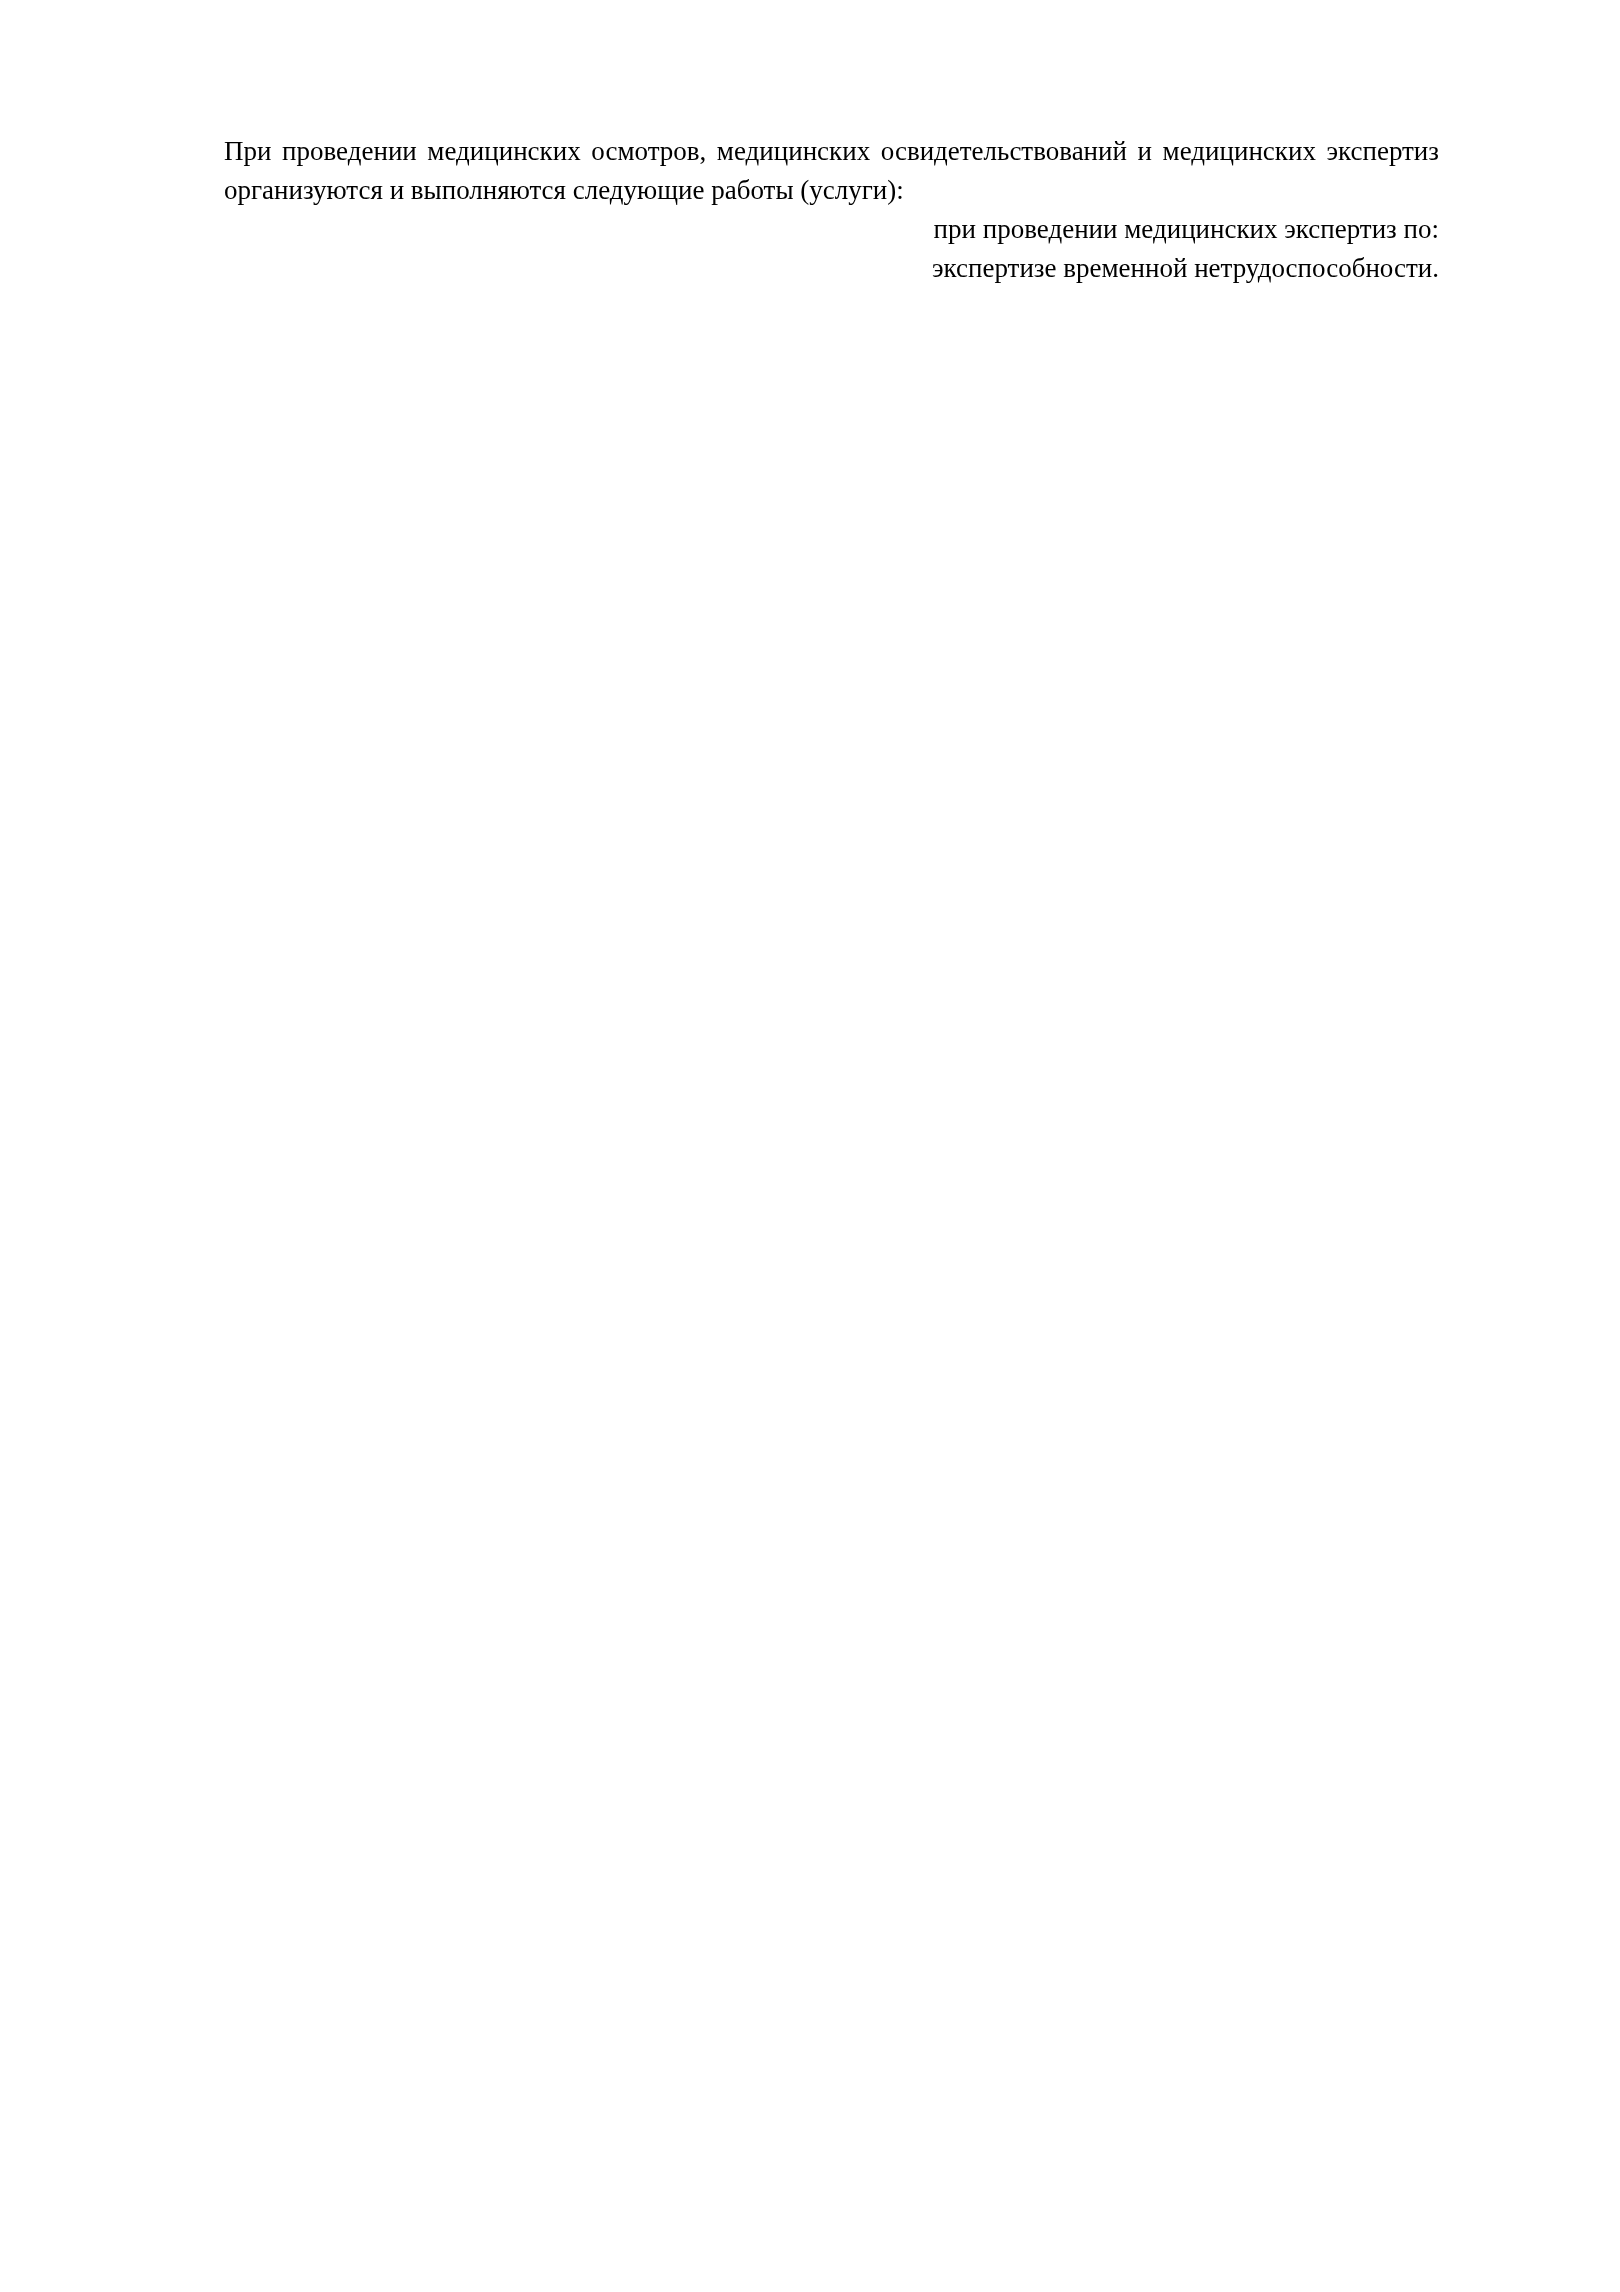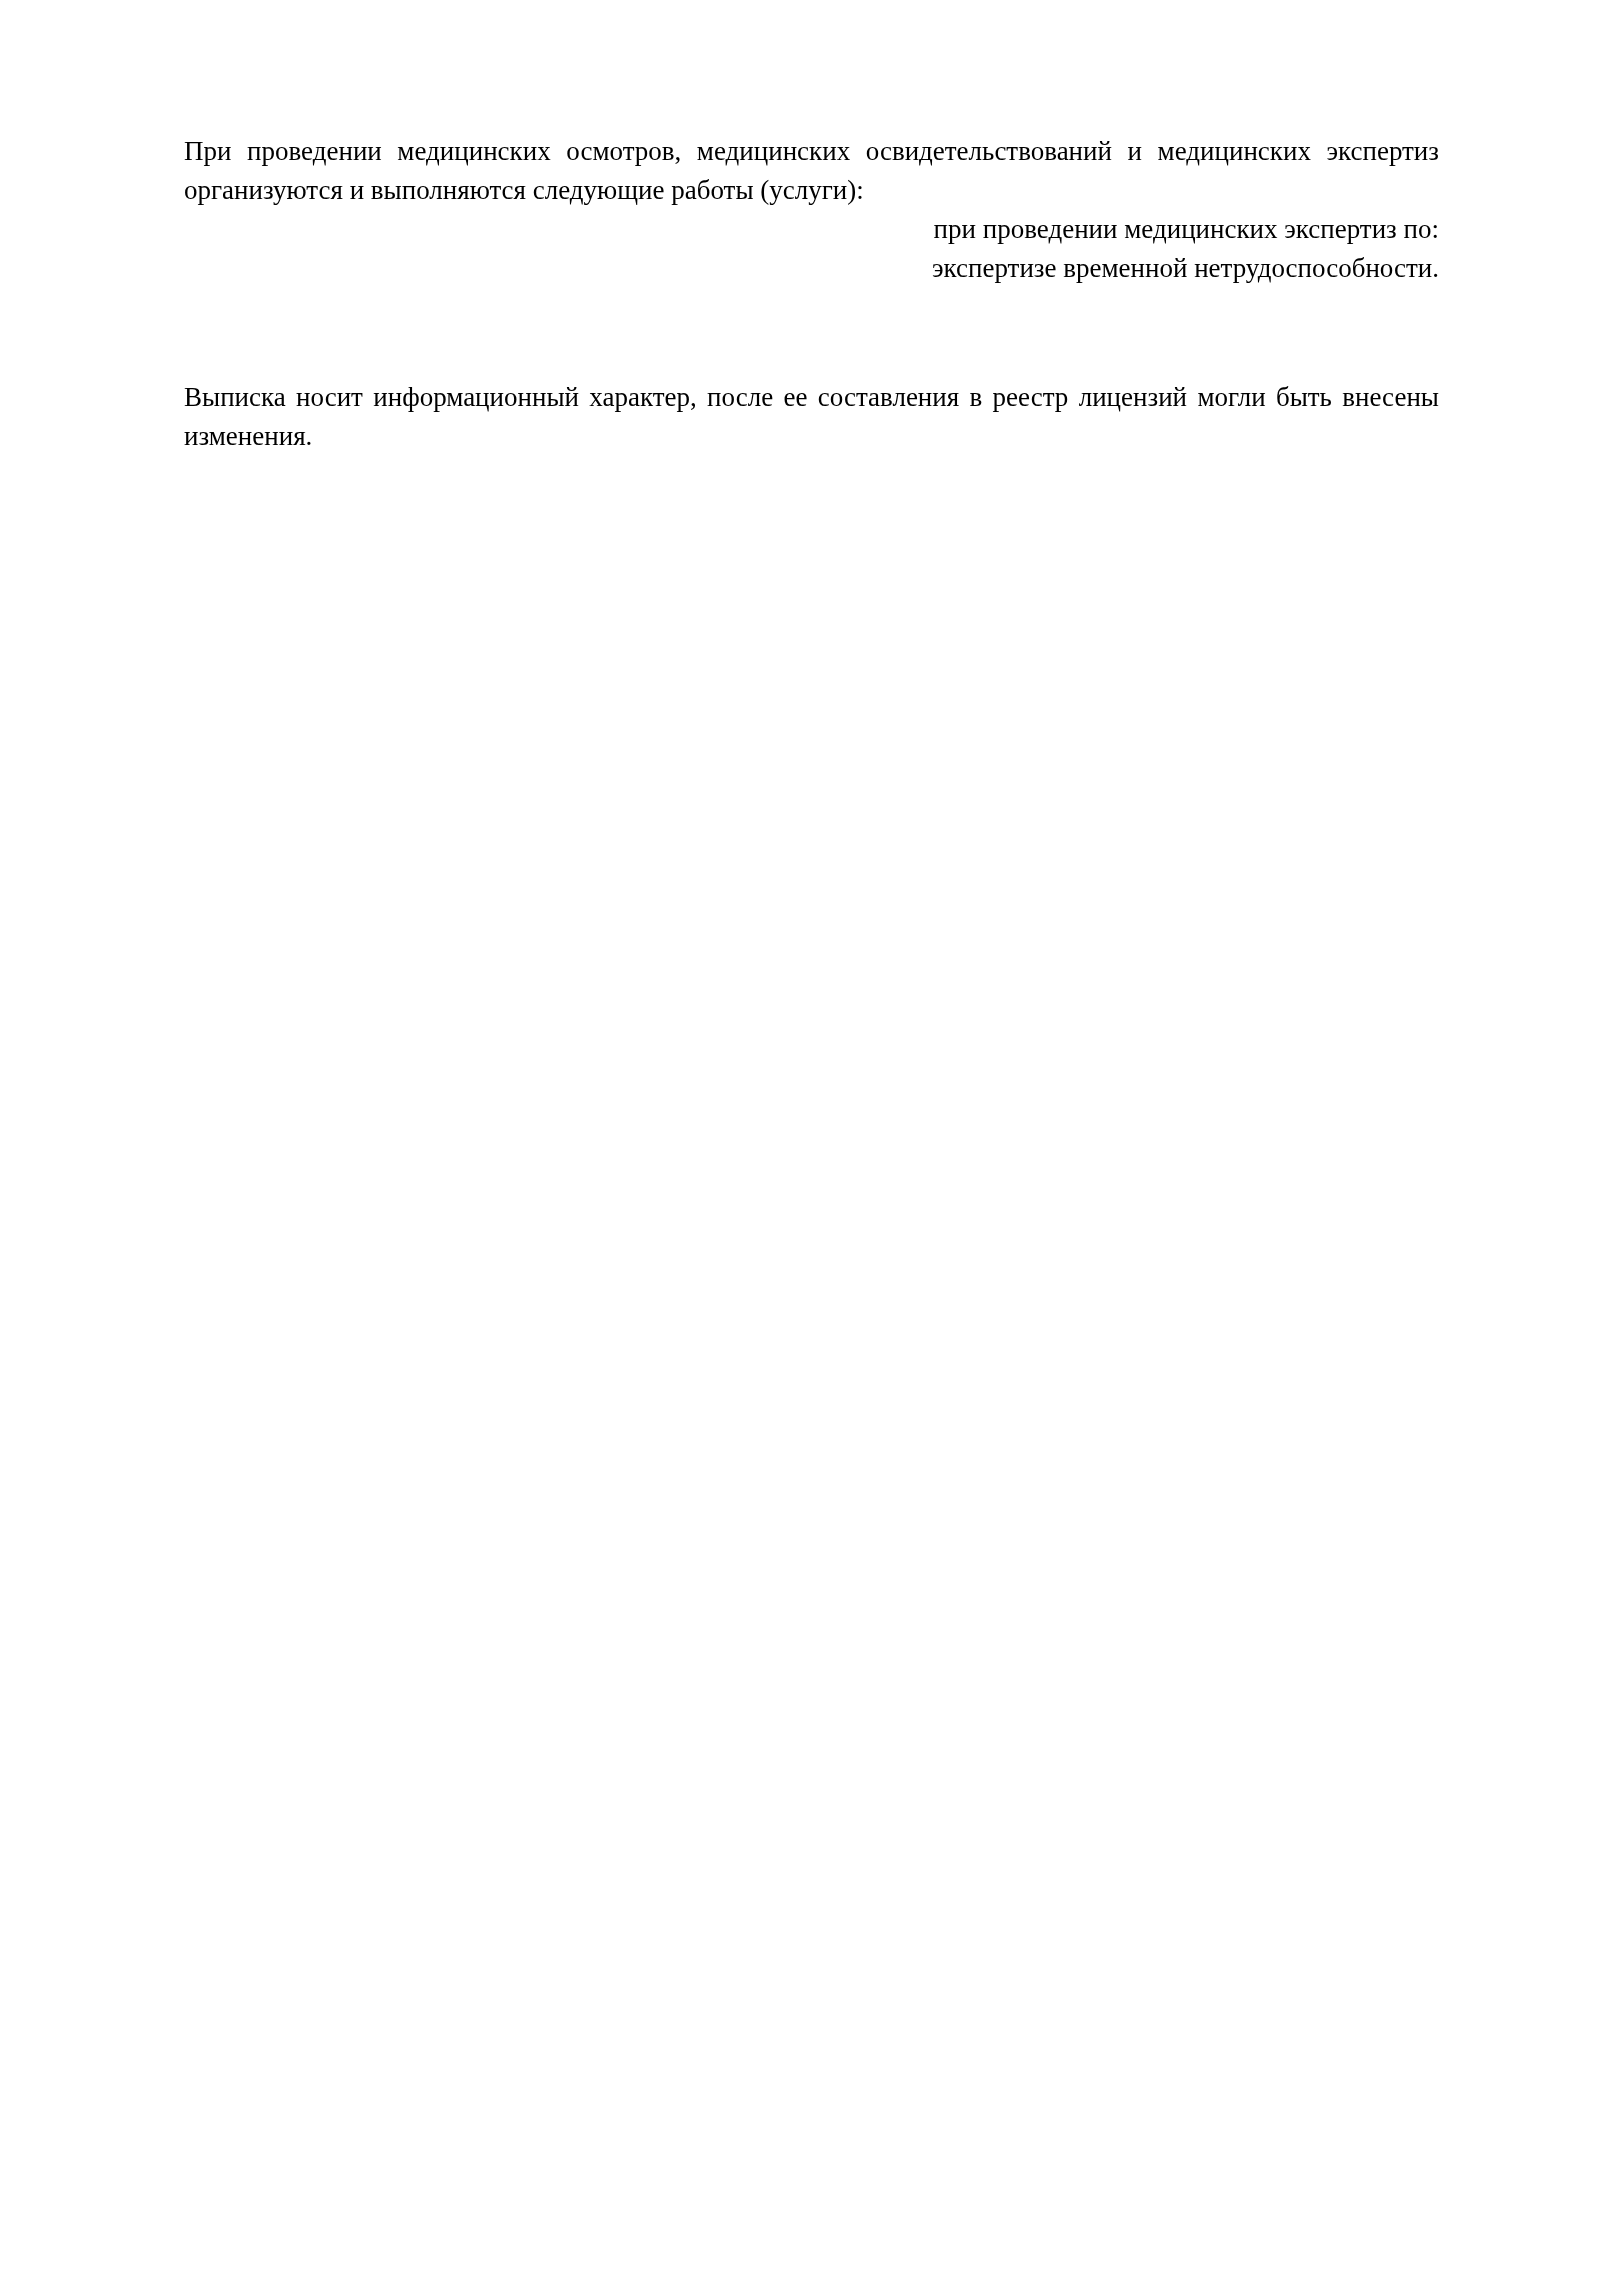--- a/index.html
+++ b/index.html
@@ -19,20 +19,21 @@
     width: 1620px;
     height: 2293px;
     background: #ffffff;
     box-sizing: border-box;
     padding: 132px 181px 0 184px;
   }
   .doc-body {
     font-size: 27px;
     line-height: 39px;
     text-align: left;
+    margin-left: 40px;
   }
   .para {
     margin: 0;
     text-align: right;
   }
   .para.justify {
     text-align: justify;
     text-justify: inter-word;
   }
   .indent-1 {
@@ -58,17 +59,16 @@
 
     <p class="para indent-1">при проведении медицинских экспертиз по:</p>
 
     <p class="para indent-2">экспертизе временной нетрудоспособности.</p>
 
     <div class="gap-lg"></div>
 
 
     <div class="gap-md"></div>
 
-    <p class="para justify">Выписка носит информационный характер, после ее составления в реестр лицензий могли быть внесены изменения.</p>
 
   </div>
 </div>
 
 
 </body></html>

